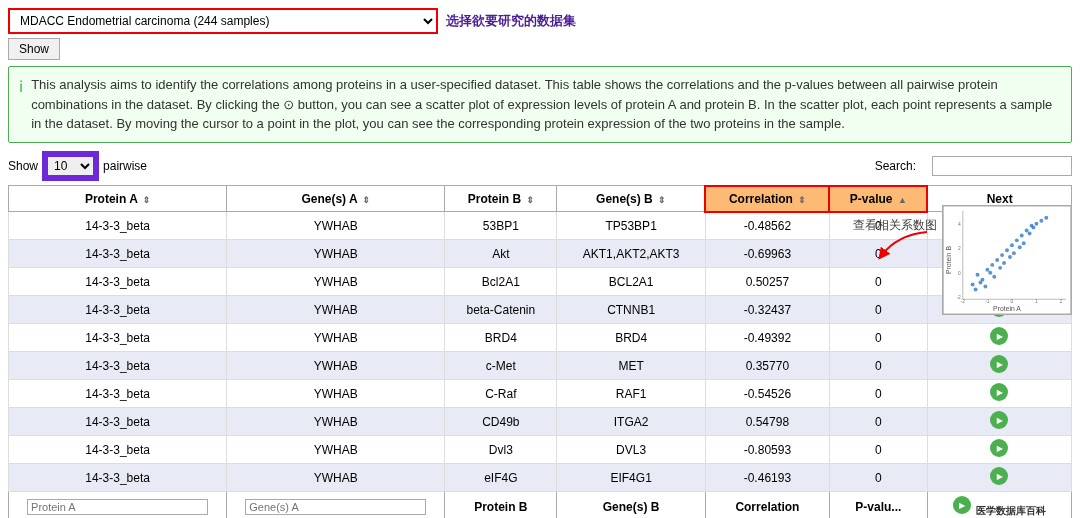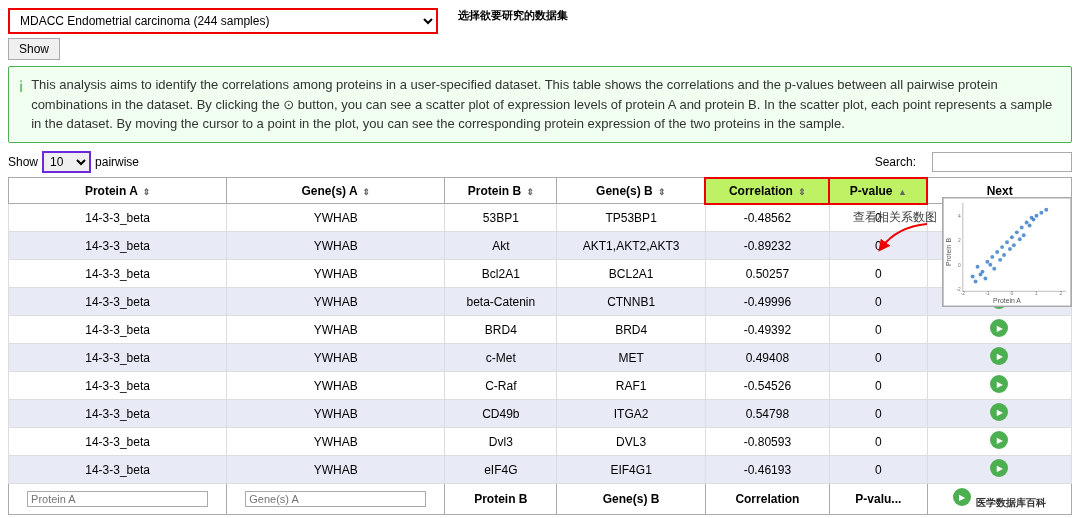--- a/index.html
+++ b/index.html
@@ -1,38 +1,38 @@
 <!DOCTYPE html>
 <html><head>
   <meta charset="utf-8">
   <style>
     * { box-sizing: border-box; margin: 0; padding: 0; }
     body { font-family: Arial, sans-serif; font-size: 12px; background: #fff; width: 1080px; height: 518px; overflow: hidden; }
 
     .outer { padding: 8px; }
 
-    .top-bar { display: flex; gap: 20px; margin-bottom: 4px; }
+    .top-bar { display: flex; align-items: center; gap: 8px; margin-bottom: 4px; }
     .dataset-select { width: 430px; border: 2px solid #e00; padding: 3px 6px; font-size: 12px; background: #fff; }
-    .dataset-hint { color: #000000; font-size: 11px; font-weight: bold; }
+    .dataset-hint { color: #4c1d95; font-size: 13px; font-weight: bold; }
 
     .btn-row { display: flex; gap: 4px; margin-bottom: 6px; }
     .btn { border: 1px solid #aaa; background: #f0f0f0; padding: 3px 10px; cursor: pointer; font-size: 12px; }
 
     .info-box { border: 1px solid #4caf50; background: #f0fff0; padding: 8px 10px; margin-bottom: 8px; display: flex; gap: 8px; border-radius: 2px; }
     .info-icon { color: #4caf50; font-size: 16px; flex-shrink: 0; }
     .info-text { font-size: 13px; color: #333; line-height: 1.5; }
 
     .controls { display: flex; justify-content: space-between; align-items: center; margin-bottom: 4px; }
     .show-entries { display: flex; align-items: center; gap: 4px; }
-    .entries-select { border: 2px solid #6d28d9; font-size: 12px; padding: 1px 2px; }
+    .entries-select { border: 6px solid #6d28d9; font-size: 12px; padding: 1px 2px; }
     .search-box { display: flex; align-items: center; gap: 16px; }
     .search-input { border: 1px solid #aaa; padding: 2px 4px; font-size: 12px; width: 140px; }
     table { width: 100%; border-collapse: collapse; font-size: 12px; }
     thead th { background: #fff; border: 1px solid #aaa; padding: 5px 8px; font-weight: bold; white-space: nowrap; }
-    thead th.highlight { background: #bef264; border: 2px solid #e00; }
+    thead th.highlight { background: #fdba74; border: 2px solid #e00; }
     thead th .sort-icon { font-size: 9px; color: #666; margin-left: 2px; }
     tbody tr:nth-child(even) { background: #e8eaf6; }
     tbody tr:nth-child(odd) { background: #fff; }
     tbody td { border: 1px solid #ddd; padding: 3px 8px; text-align: center; }
     tfoot td { border: 1px solid #aaa; padding: 4px 8px; background: #fff; font-weight: bold; text-align: center; }
     tfoot td input { width: 90%; border: 1px solid #aaa; padding: 1px 3px; font-size: 11px; }
     tfoot td.ft-correlation, tfoot td.ft-pvalue { font-weight: bold; }
     .plot-btn { display: inline-block; width: 18px; height: 18px; border-radius: 50%; background: #4caf50; border: none; cursor: pointer; position: relative; }
     .plot-btn::after { content: '▶'; color: #fff; font-size: 8px; position: absolute; top: 50%; left: 52%; transform: translate(-50%, -50%); }
 
@@ -121,57 +121,57 @@
             <td>TP53BP1</td>
             <td>-0.48562</td>
             <td>0</td>
             <td><button class="plot-btn"></button></td>
           </tr>
           <tr>
             <td>14-3-3_beta</td>
             <td>YWHAB</td>
             <td>Akt</td>
             <td>AKT1,AKT2,AKT3</td>
-            <td>-0.89232</td>
+            <td>-0.69963</td>
             <td>0</td>
             <td><button class="plot-btn"></button></td>
           </tr>
           <tr>
             <td>14-3-3_beta</td>
             <td>YWHAB</td>
             <td>Bcl2A1</td>
             <td>BCL2A1</td>
             <td>0.50257</td>
             <td>0</td>
             <td><button class="plot-btn"></button></td>
           </tr>
           <tr>
             <td>14-3-3_beta</td>
             <td>YWHAB</td>
             <td>beta-Catenin</td>
             <td>CTNNB1</td>
-            <td>-0.49996</td>
+            <td>-0.32437</td>
             <td>0</td>
             <td><button class="plot-btn"></button></td>
           </tr>
           <tr>
             <td>14-3-3_beta</td>
             <td>YWHAB</td>
             <td>BRD4</td>
             <td>BRD4</td>
             <td>-0.49392</td>
             <td>0</td>
             <td><button class="plot-btn"></button></td>
           </tr>
           <tr>
             <td>14-3-3_beta</td>
             <td>YWHAB</td>
             <td>c-Met</td>
             <td>MET</td>
-            <td>0.49408</td>
+            <td>0.35770</td>
             <td>0</td>
             <td><button class="plot-btn"></button></td>
           </tr>
           <tr>
             <td>14-3-3_beta</td>
             <td>YWHAB</td>
             <td>C-Raf</td>
             <td>RAF1</td>
             <td>-0.54526</td>
             <td>0</td>

